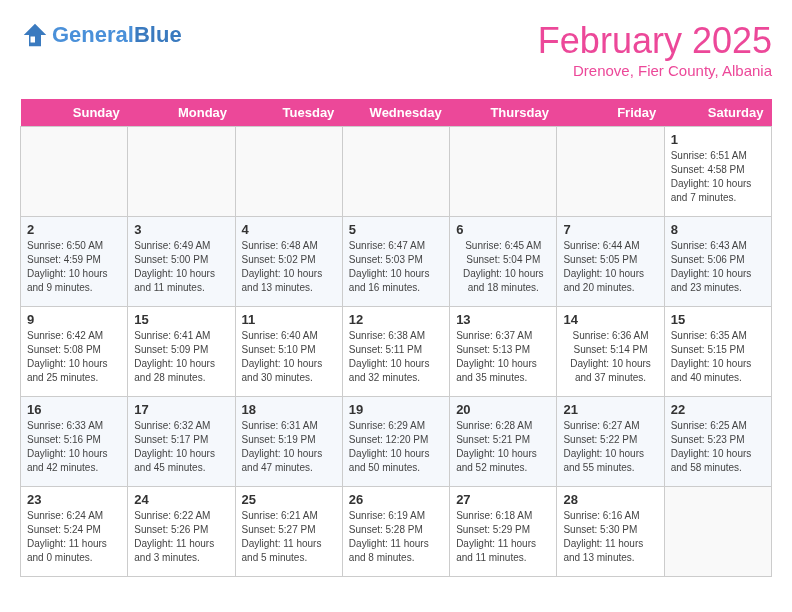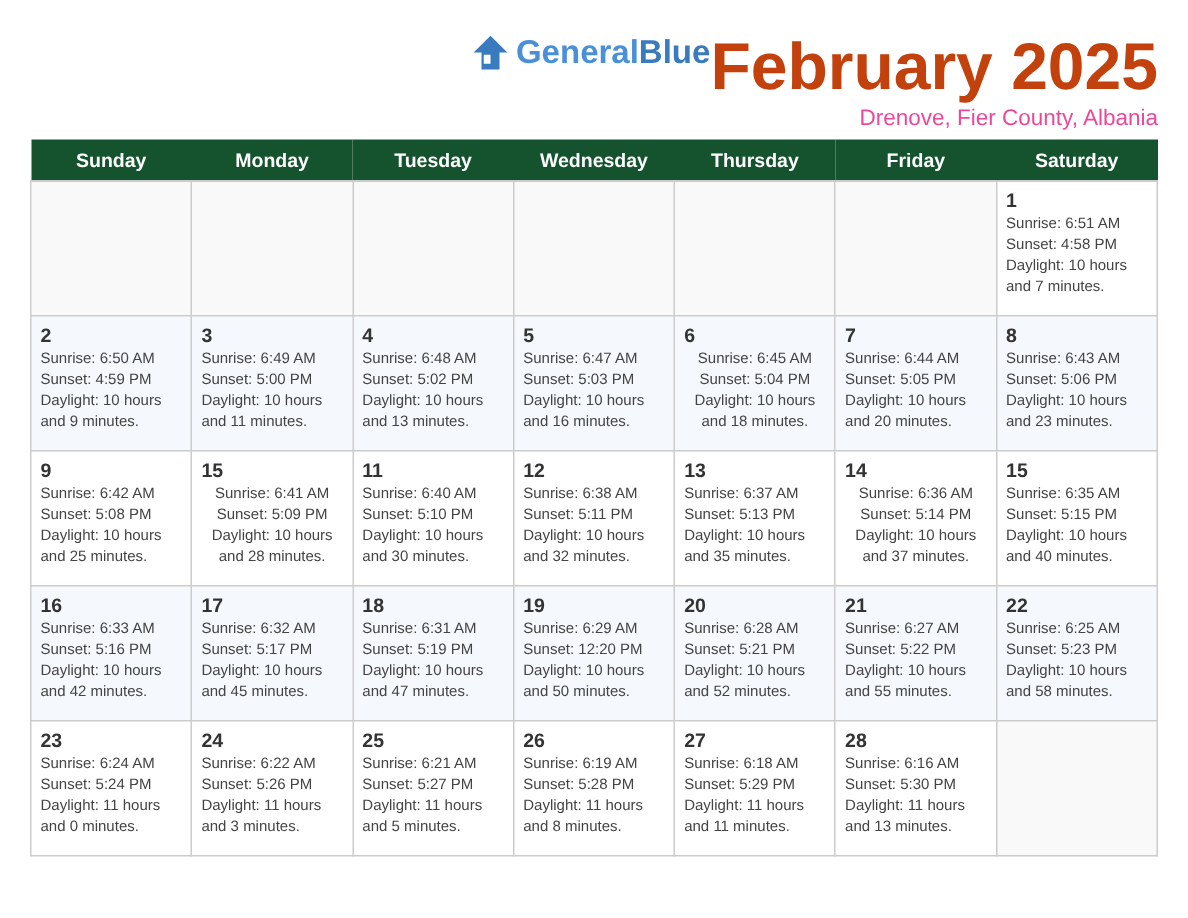--- a/index.html
+++ b/index.html
@@ -5,23 +5,23 @@
     * { box-sizing: border-box; margin: 0; padding: 0; }
     body {
       font-family: Arial, sans-serif;
       background: #fff;
       width: 792px;
       min-height: 612px;
       padding: 20px;
     }
     .header-section {
       display: flex;
-      justify-content: flex-end;
+      justify-content: space-between;
       align-items: flex-start;
-      margin-bottom: 6px;
+      margin-bottom: 20px;
     }
     .logo {
       display: flex;
       align-items: center;
     }
     .logo-text {
       font-size: 22px;
       font-weight: bold;
       color: #333;
       line-height: 1.1;
@@ -31,37 +31,37 @@
     }
     .logo-icon {
       width: 30px;
       height: 30px;
       margin-right: 2px;
     }
     .title-section {
       text-align: right;
     }
     .month-title {
-      font-size: 44px;
-      font-weight: bold;
-      color: #c2410c;
+      font-size: 36px;
+      font-weight: normal;
+      color: #ec4899;
     }
     .location {
       font-size: 15px;
       color: #ec4899;
     }
     table {
       width: 100%;
       border-collapse: collapse;
       table-layout: fixed;
     }
     th {
-      background-color: #14532d;
+      background-color: #ec4899;
       color: #fff;
-      text-align: center;
+      text-align: right;
       padding: 6px 8px;
       font-size: 13px;
       font-weight: bold;
     }
     td {
       border: 1px solid #ccc;
       vertical-align: top;
       padding: 5px 6px;
       font-size: 10.5px;
       color: #333;
@@ -191,21 +191,21 @@
       <tr>
         <td>
           <span class="day-num">9</span>
           <div class="day-info" style="white-space: pre-line;">Sunrise: 6:42 AM
 Sunset: 5:08 PM
 Daylight: 10 hours
 and 25 minutes.</div>
         </td>
         <td>
           <span class="day-num">15</span>
-          <div class="day-info" style="white-space: pre-line; text-align: center;">Sunrise: 6:41 AM
+          <div class="day-info" style="white-space: pre-line;">Sunrise: 6:41 AM
 Sunset: 5:09 PM
 Daylight: 10 hours
 and 28 minutes.</div>
         </td>
         <td>
           <span class="day-num">11</span>
           <div class="day-info" style="white-space: pre-line;">Sunrise: 6:40 AM
 Sunset: 5:10 PM
 Daylight: 10 hours
 and 30 minutes.</div>

